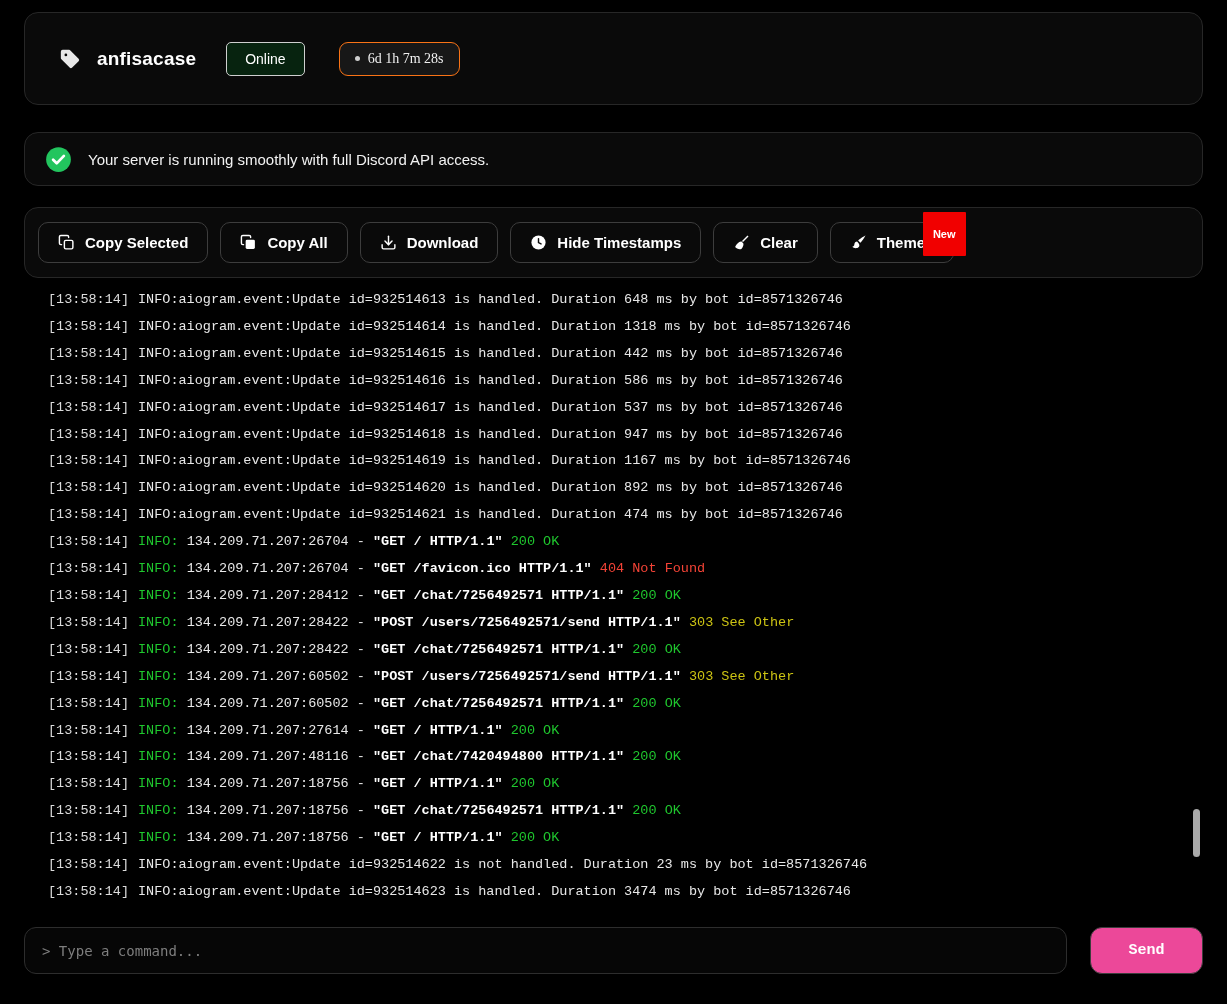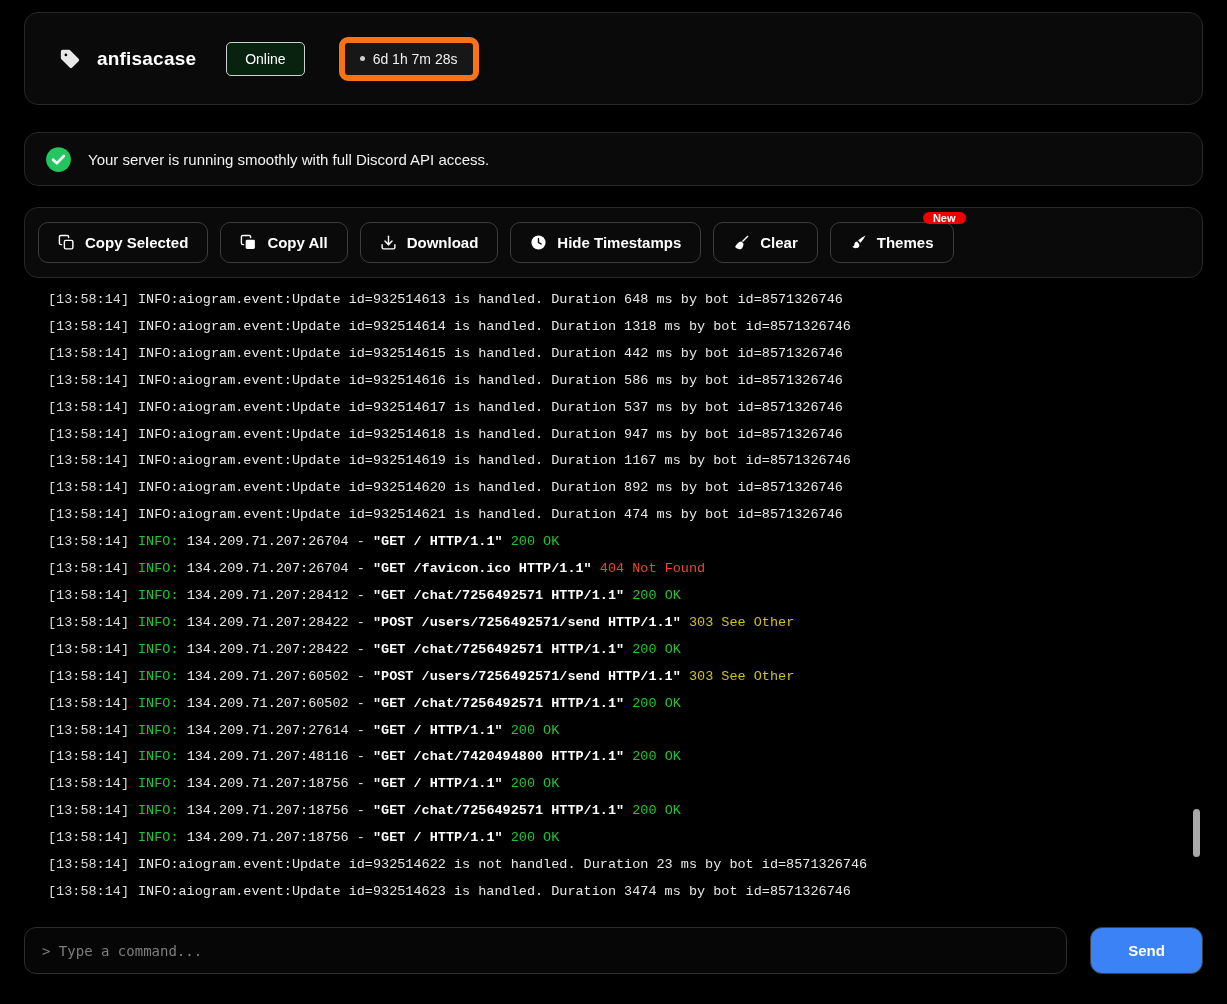--- a/index.html
+++ b/index.html
@@ -32,28 +32,29 @@
     border: 1px solid #cfcfcf;
     background: #07230f;
     color: #fff;
     font-size: 14px;
     padding: 8px 18px;
     border-radius: 5px;
   }
   .badge-uptime {
     margin-left: 18px;
     background: #171717;
-    border: 6px solid #f97316;
+    border: 1px solid #f97316;
     color: #f0f0f0;
     font-size: 14px;
     padding: 8px 15px;
     border-radius: 9px;
     display: inline-flex;
     align-items: center;
     gap: 8px;
+    font-family: Liberation Serif, serif;
   }
   .badge-uptime .dot { width: 5px; height: 5px; border-radius: 50%; background: #cfcfcf; }
 
   
   .banner-card {
     margin-top: 27px;
     height: 54px;
     display: flex;
     align-items: center;
     gap: 16px;
@@ -89,22 +90,22 @@
   .tb-icon { width: 17px; height: 17px; display: inline-flex; color: #fff; }
   .tb-icon svg { width: 100%; height: 100%; }
   .new-badge {
     position: absolute;
     top: -11px;
     right: -13px;
     background: #f10000;
     color: #fff;
     font-size: 11px;
     font-weight: 700;
-    padding: 0 10px;
-    border-radius: 9px;
+    padding: 16px 10px;
+    border-radius: 1px;
   }
 
   
   .console {
     position: relative;
     margin: 7px 24px 0;
     height: 631px;
     background: #000;
     overflow: hidden;
     padding: 2px 14px 0 24px;
@@ -143,25 +144,25 @@
     color: #e6e6e6;
     font-family: "DejaVu Sans Mono", monospace;
     font-size: 14px;
     padding: 0 17px;
     outline: none;
   }
   .command-input::placeholder { color: #7e7e7e; }
   .send-btn {
     width: 113px;
     height: 47px;
-    background: #3b82f6;
+    background: #ec4899;
     border: 1px solid #3d3d3d;
     border-radius: 12px;
     color: #fff;
-    font-family: Liberation Sans, sans-serif;
+    font-family: Liberation Mono, monospace;
     font-size: 15px;
     font-weight: 700;
     cursor: pointer;
   }
 </style>
 </head>
 <body>
 
 <header class="card header-card">
   <span class="tag-icon">

